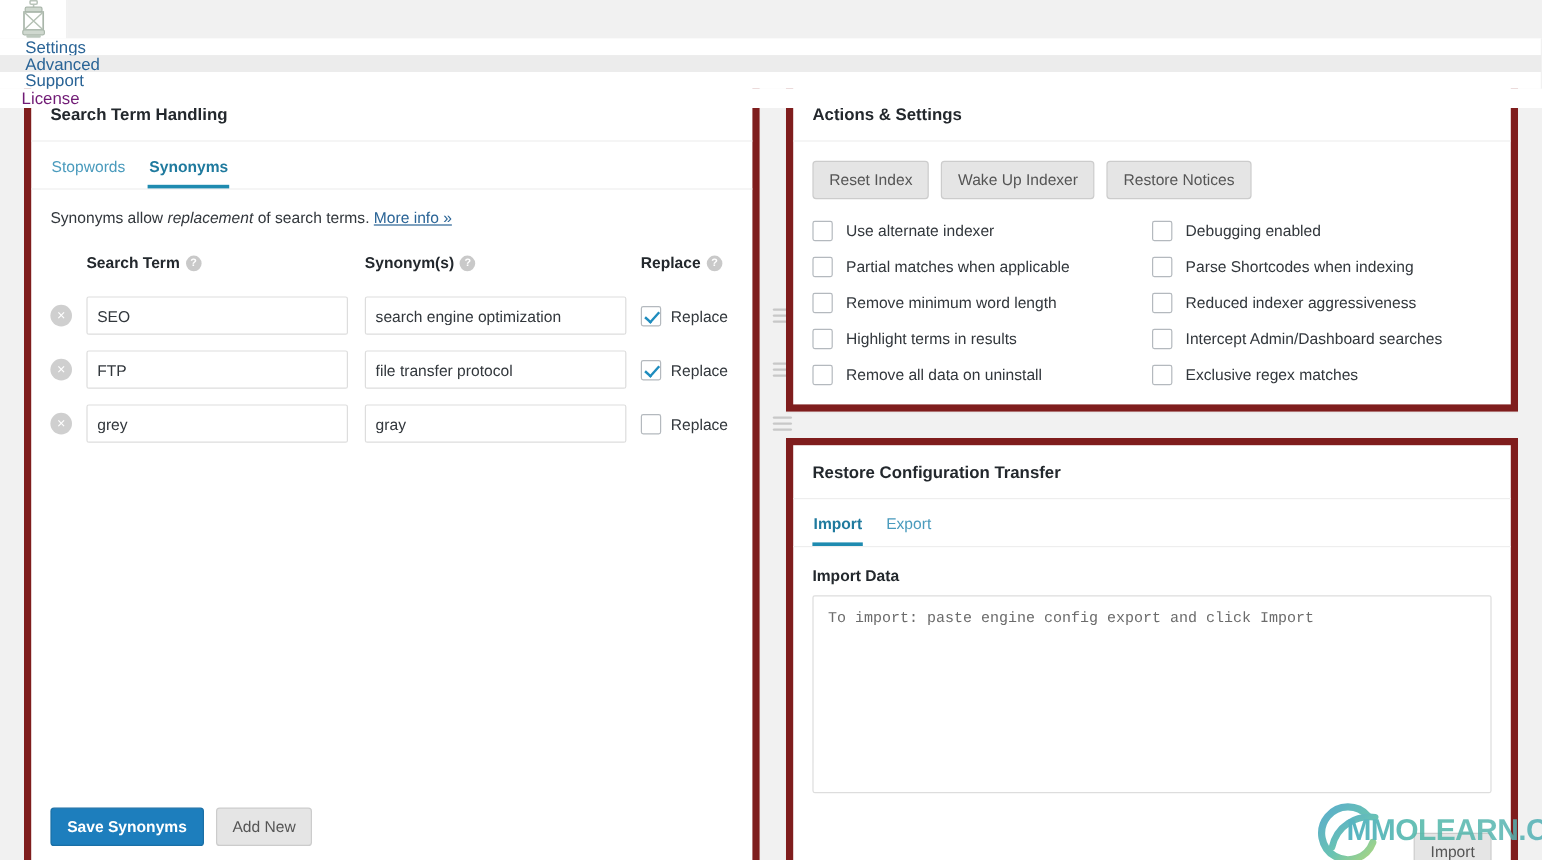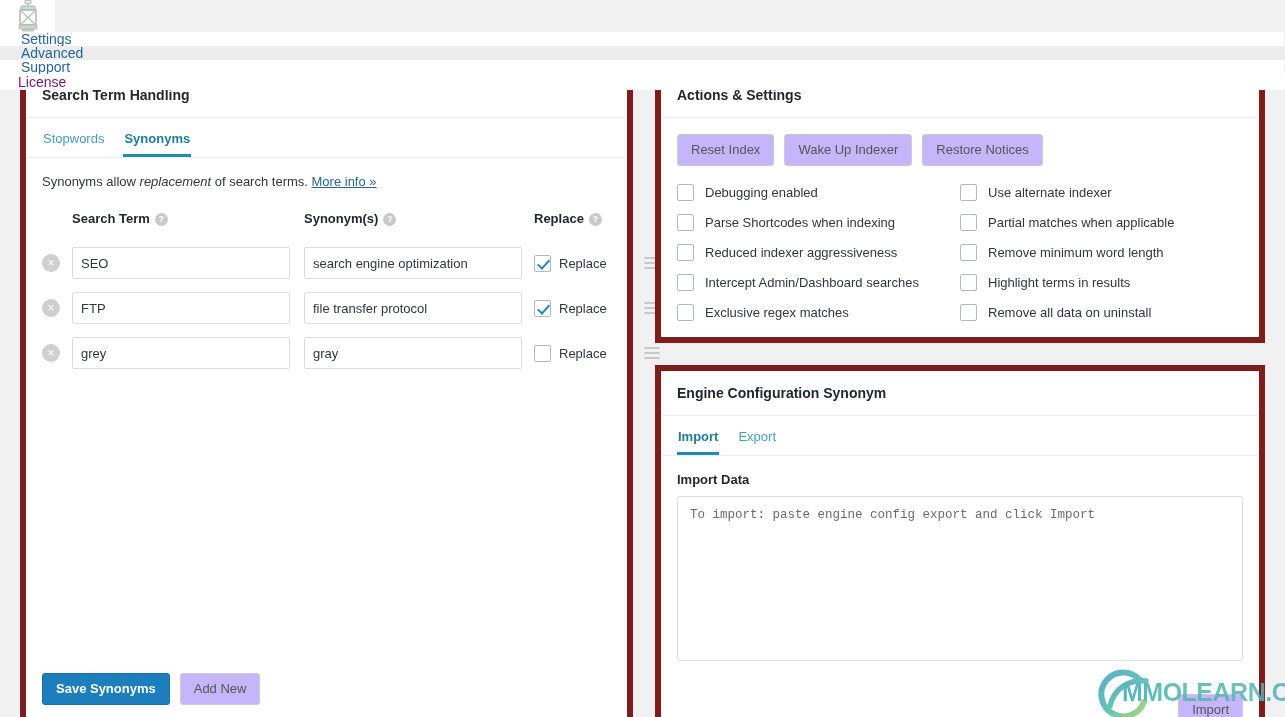--- a/index.html
+++ b/index.html
@@ -220,21 +220,21 @@
     cursor: pointer;
     line-height: 1.2;
   }
   .btn-primary {
     background: #1d7ebd;
     border: 1px solid #1a6fa6;
     color: #fff;
     font-weight: bold;
   }
   .btn-secondary {
-    background: #c4b5fd;
+    background: #e5e5e5;
     border: 1px solid #ccc;
     color: #555;
   }
 
   
   .action-btns { display: flex; gap: 10px; margin-bottom: 18px; }
 
   .check-grid {
     display: flex;
   }
@@ -441,68 +441,68 @@
         <div class="action-btns">
           <button class="btn btn-secondary">Reset Index</button>
           <button class="btn btn-secondary">Wake Up Indexer</button>
           <button class="btn btn-secondary">Restore Notices</button>
         </div>
 
         <div class="check-grid">
           <div class="check-col">
             <label class="check-item">
               <span class="cb"></span>
+              <span class="lbl">Use alternate indexer</span>
+            </label>
+            <label class="check-item">
+              <span class="cb"></span>
+              <span class="lbl">Partial matches when applicable</span>
+            </label>
+            <label class="check-item">
+              <span class="cb"></span>
+              <span class="lbl">Remove minimum word length</span>
+            </label>
+            <label class="check-item">
+              <span class="cb"></span>
+              <span class="lbl">Highlight terms in results</span>
+            </label>
+            <label class="check-item">
+              <span class="cb"></span>
+              <span class="lbl">Remove all data on uninstall</span>
+            </label>
+          </div>
+
+          <div class="check-col">
+            <label class="check-item">
+              <span class="cb"></span>
               <span class="lbl">Debugging enabled</span>
             </label>
             <label class="check-item">
               <span class="cb"></span>
               <span class="lbl">Parse Shortcodes when indexing</span>
             </label>
             <label class="check-item">
               <span class="cb"></span>
               <span class="lbl">Reduced indexer aggressiveness</span>
             </label>
             <label class="check-item">
               <span class="cb"></span>
               <span class="lbl">Intercept Admin/Dashboard searches</span>
             </label>
             <label class="check-item">
               <span class="cb"></span>
               <span class="lbl">Exclusive regex matches</span>
             </label>
           </div>
-
-          <div class="check-col">
-            <label class="check-item">
-              <span class="cb"></span>
-              <span class="lbl">Use alternate indexer</span>
-            </label>
-            <label class="check-item">
-              <span class="cb"></span>
-              <span class="lbl">Partial matches when applicable</span>
-            </label>
-            <label class="check-item">
-              <span class="cb"></span>
-              <span class="lbl">Remove minimum word length</span>
-            </label>
-            <label class="check-item">
-              <span class="cb"></span>
-              <span class="lbl">Highlight terms in results</span>
-            </label>
-            <label class="check-item">
-              <span class="cb"></span>
-              <span class="lbl">Remove all data on uninstall</span>
-            </label>
-          </div>
         </div>
       </div>
     </div>
 
     <div class="panel">
-      <div class="panel-title">Engine Configuration Synonym</div>
+      <div class="panel-title">Restore Configuration Transfer</div>
 
       <div class="subtabs">
         <a class="subtab active">Import</a>
         <a class="subtab">Export</a>
       </div>
 
       <div class="panel-body">
         <div class="field-label">Import Data</div>
         <textarea class="ta" placeholder="To import: paste engine config export and click Import" style=""></textarea>
       </div>

